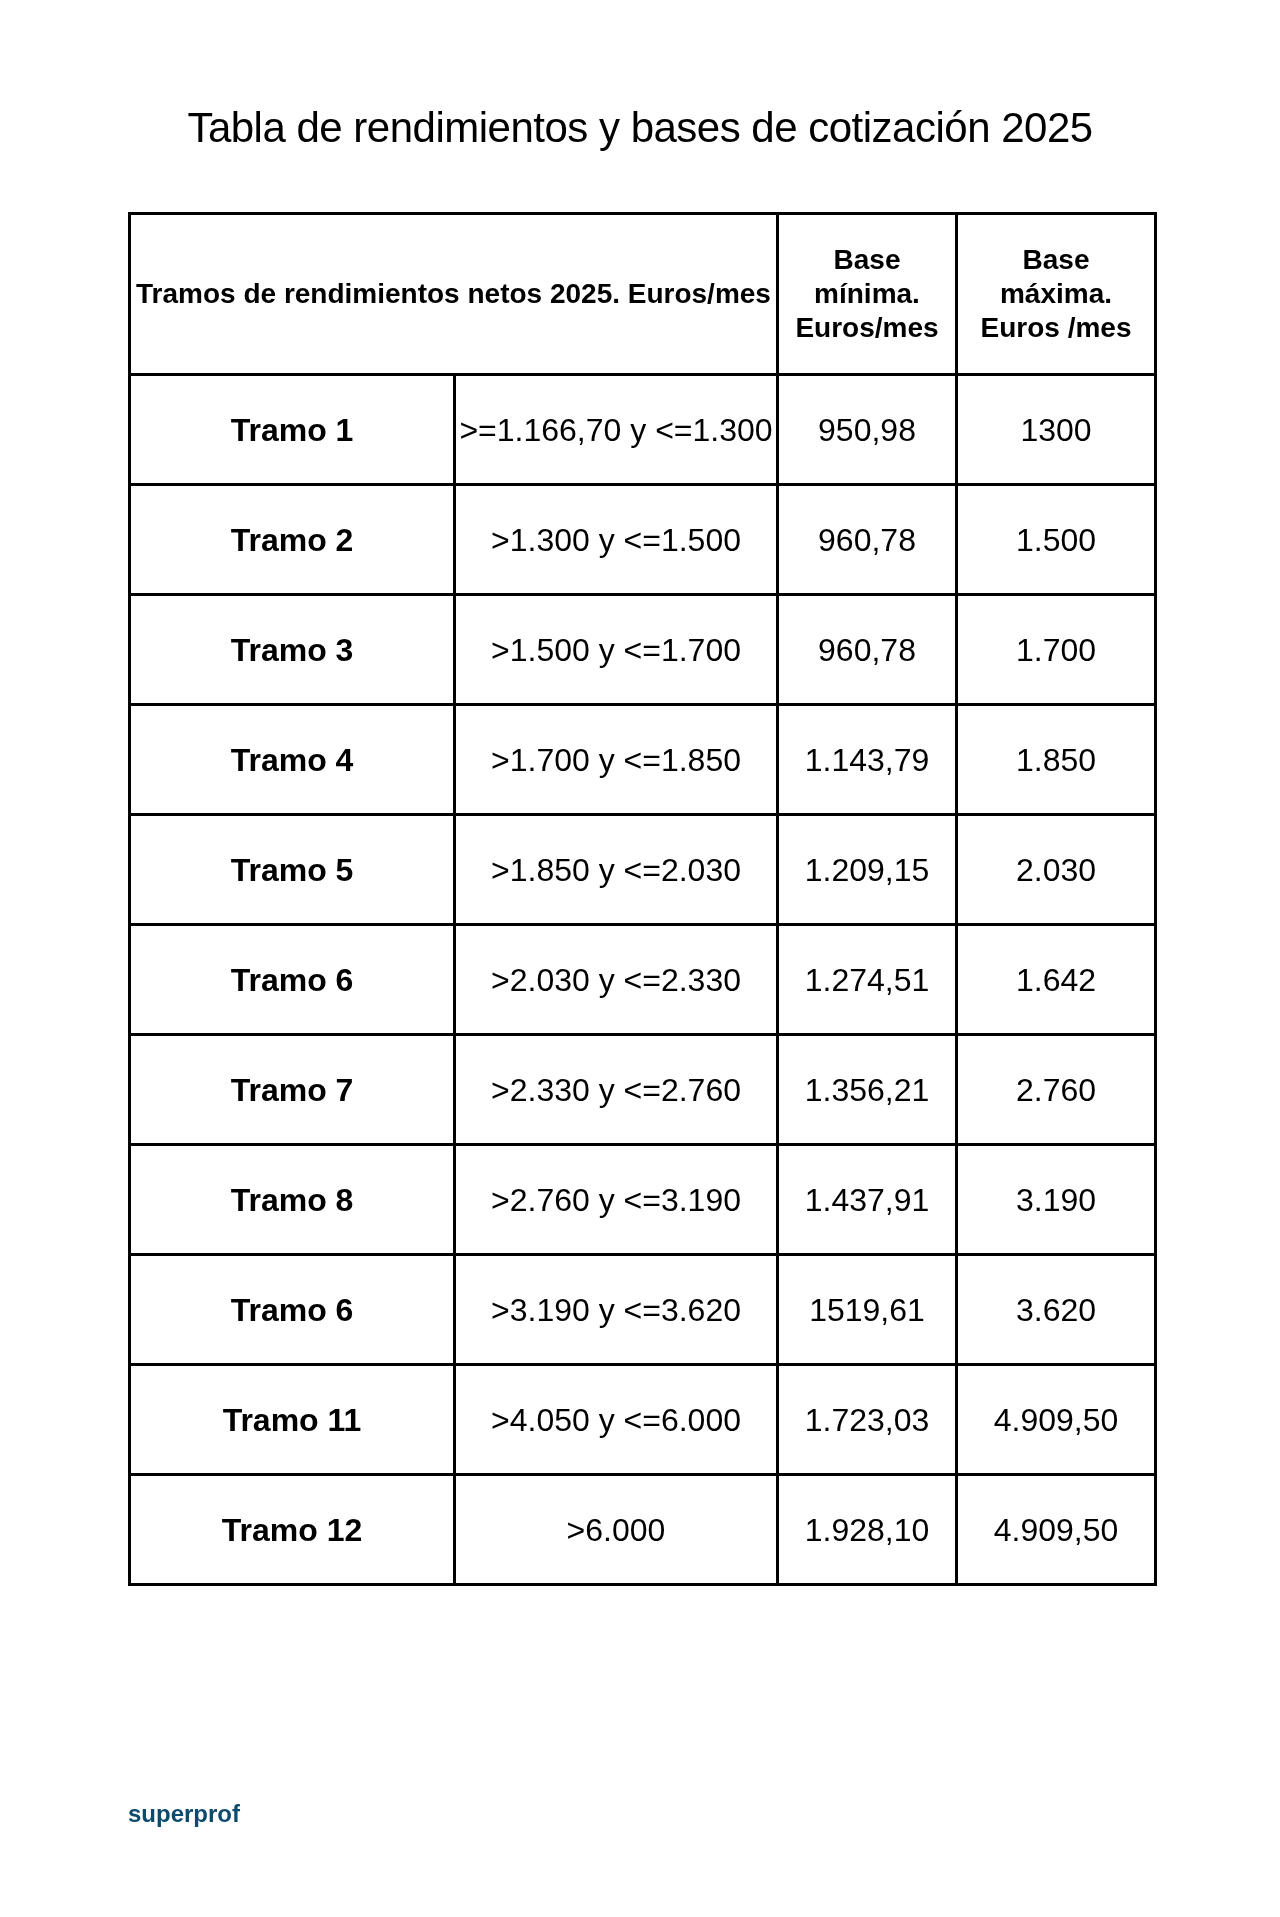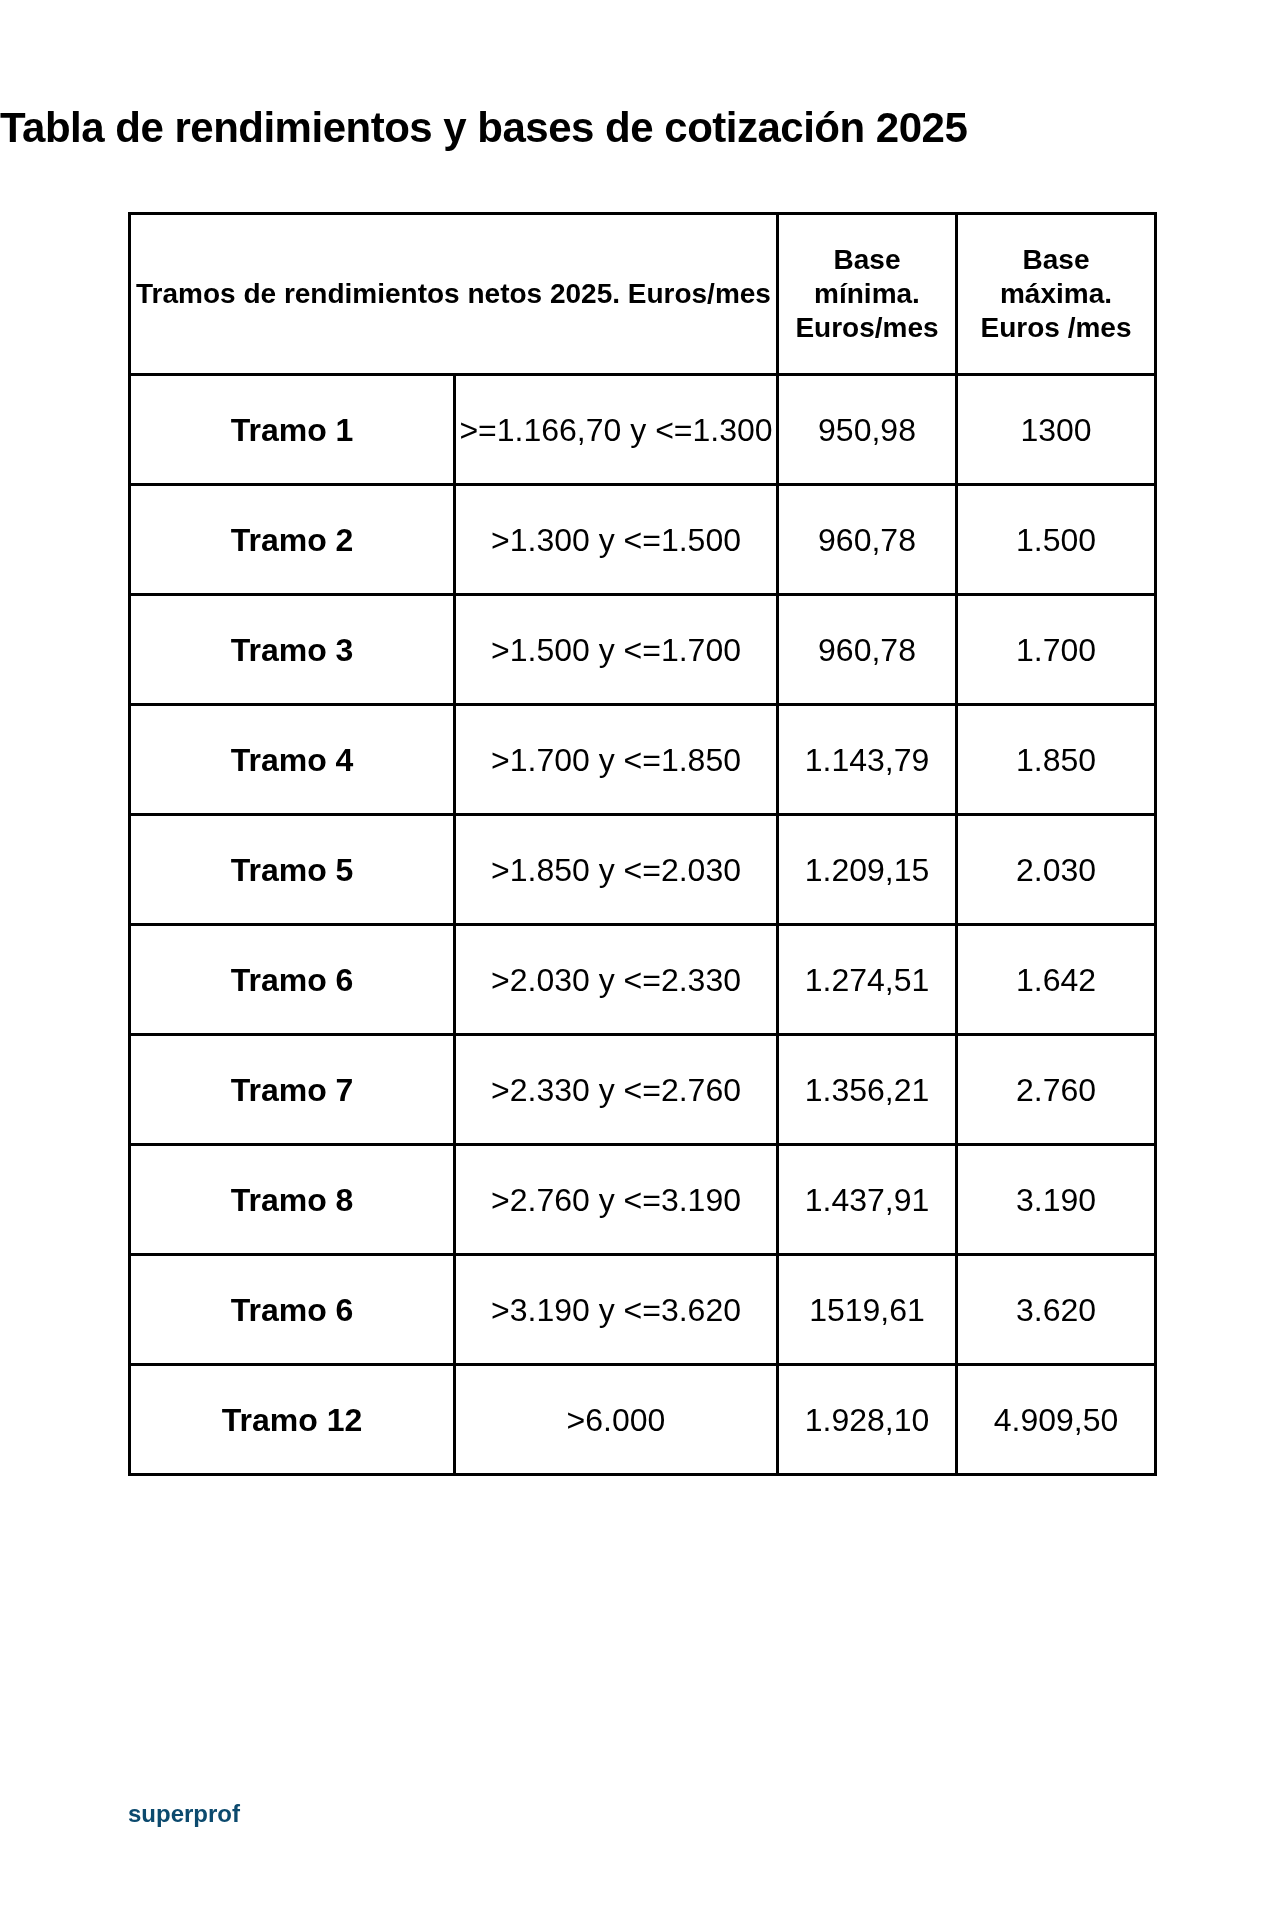--- a/index.html
+++ b/index.html
@@ -1,19 +1,19 @@
 <!DOCTYPE html>
 <html><head>
 <meta charset="utf-8">
 <style>
   html, body { margin: 0; padding: 0; background: #ffffff; }
   body { width: 1280px; height: 1917px; position: relative; overflow: hidden;
          font-family: "Liberation Sans", "DejaVu Sans", sans-serif; color: #000; }
-  .title { position: absolute; left: 0; top: 100px; width: 1280px; text-align: left;
-           font-size: 42px; font-weight: bold; letter-spacing: -0.5px; line-height: 56px; margin: 0; }
+  .title { position: absolute; left: 0; top: 100px; width: 1280px; text-align: center;
+           font-size: 42px; font-weight: normal; letter-spacing: -0.5px; line-height: 56px; margin: 0; }
   table.rates { position: absolute; left: 128px; top: 212px; width: 1026px;
                 border-collapse: collapse; table-layout: fixed; }
   table.rates td, table.rates th { border: 3px solid #000; text-align: center; vertical-align: middle;
                 padding: 0; font-size: 32px; line-height: 34px; }
   table.rates th { font-weight: bold; height: 158px; font-size: 28px; }
   table.rates td { height: 107px; font-weight: normal; }
   table.rates td.tramo { font-weight: bold; }
   col.c1 { width: 325px; } col.c2 { width: 323px; } col.c3 { width: 179px; } col.c4 { width: 199px; }
   .hl { display: block; }
   .brand { position: absolute; left: 128px; top: 1800px; font-size: 24px; font-weight: bold;
@@ -95,20 +95,26 @@
       <td>1.437,91</td>
       <td>3.190</td>
     </tr>
     <tr>
       <td class="tramo">Tramo 6</td>
       <td>&gt;3.190 y &lt;=3.620</td>
       <td>1519,61</td>
       <td>3.620</td>
     </tr>
     <tr>
+      <td class="tramo">Tramo 11</td>
+      <td>&gt;4.050 y &lt;=6.000</td>
+      <td>1.723,03</td>
+      <td>4.909,50</td>
+    </tr>
+    <tr>
       <td class="tramo">Tramo 12</td>
       <td>&gt;6.000</td>
       <td>1.928,10</td>
       <td>4.909,50</td>
     </tr>
   </tbody>
 </table>
 
 <div class="brand">superprof</div>
 

